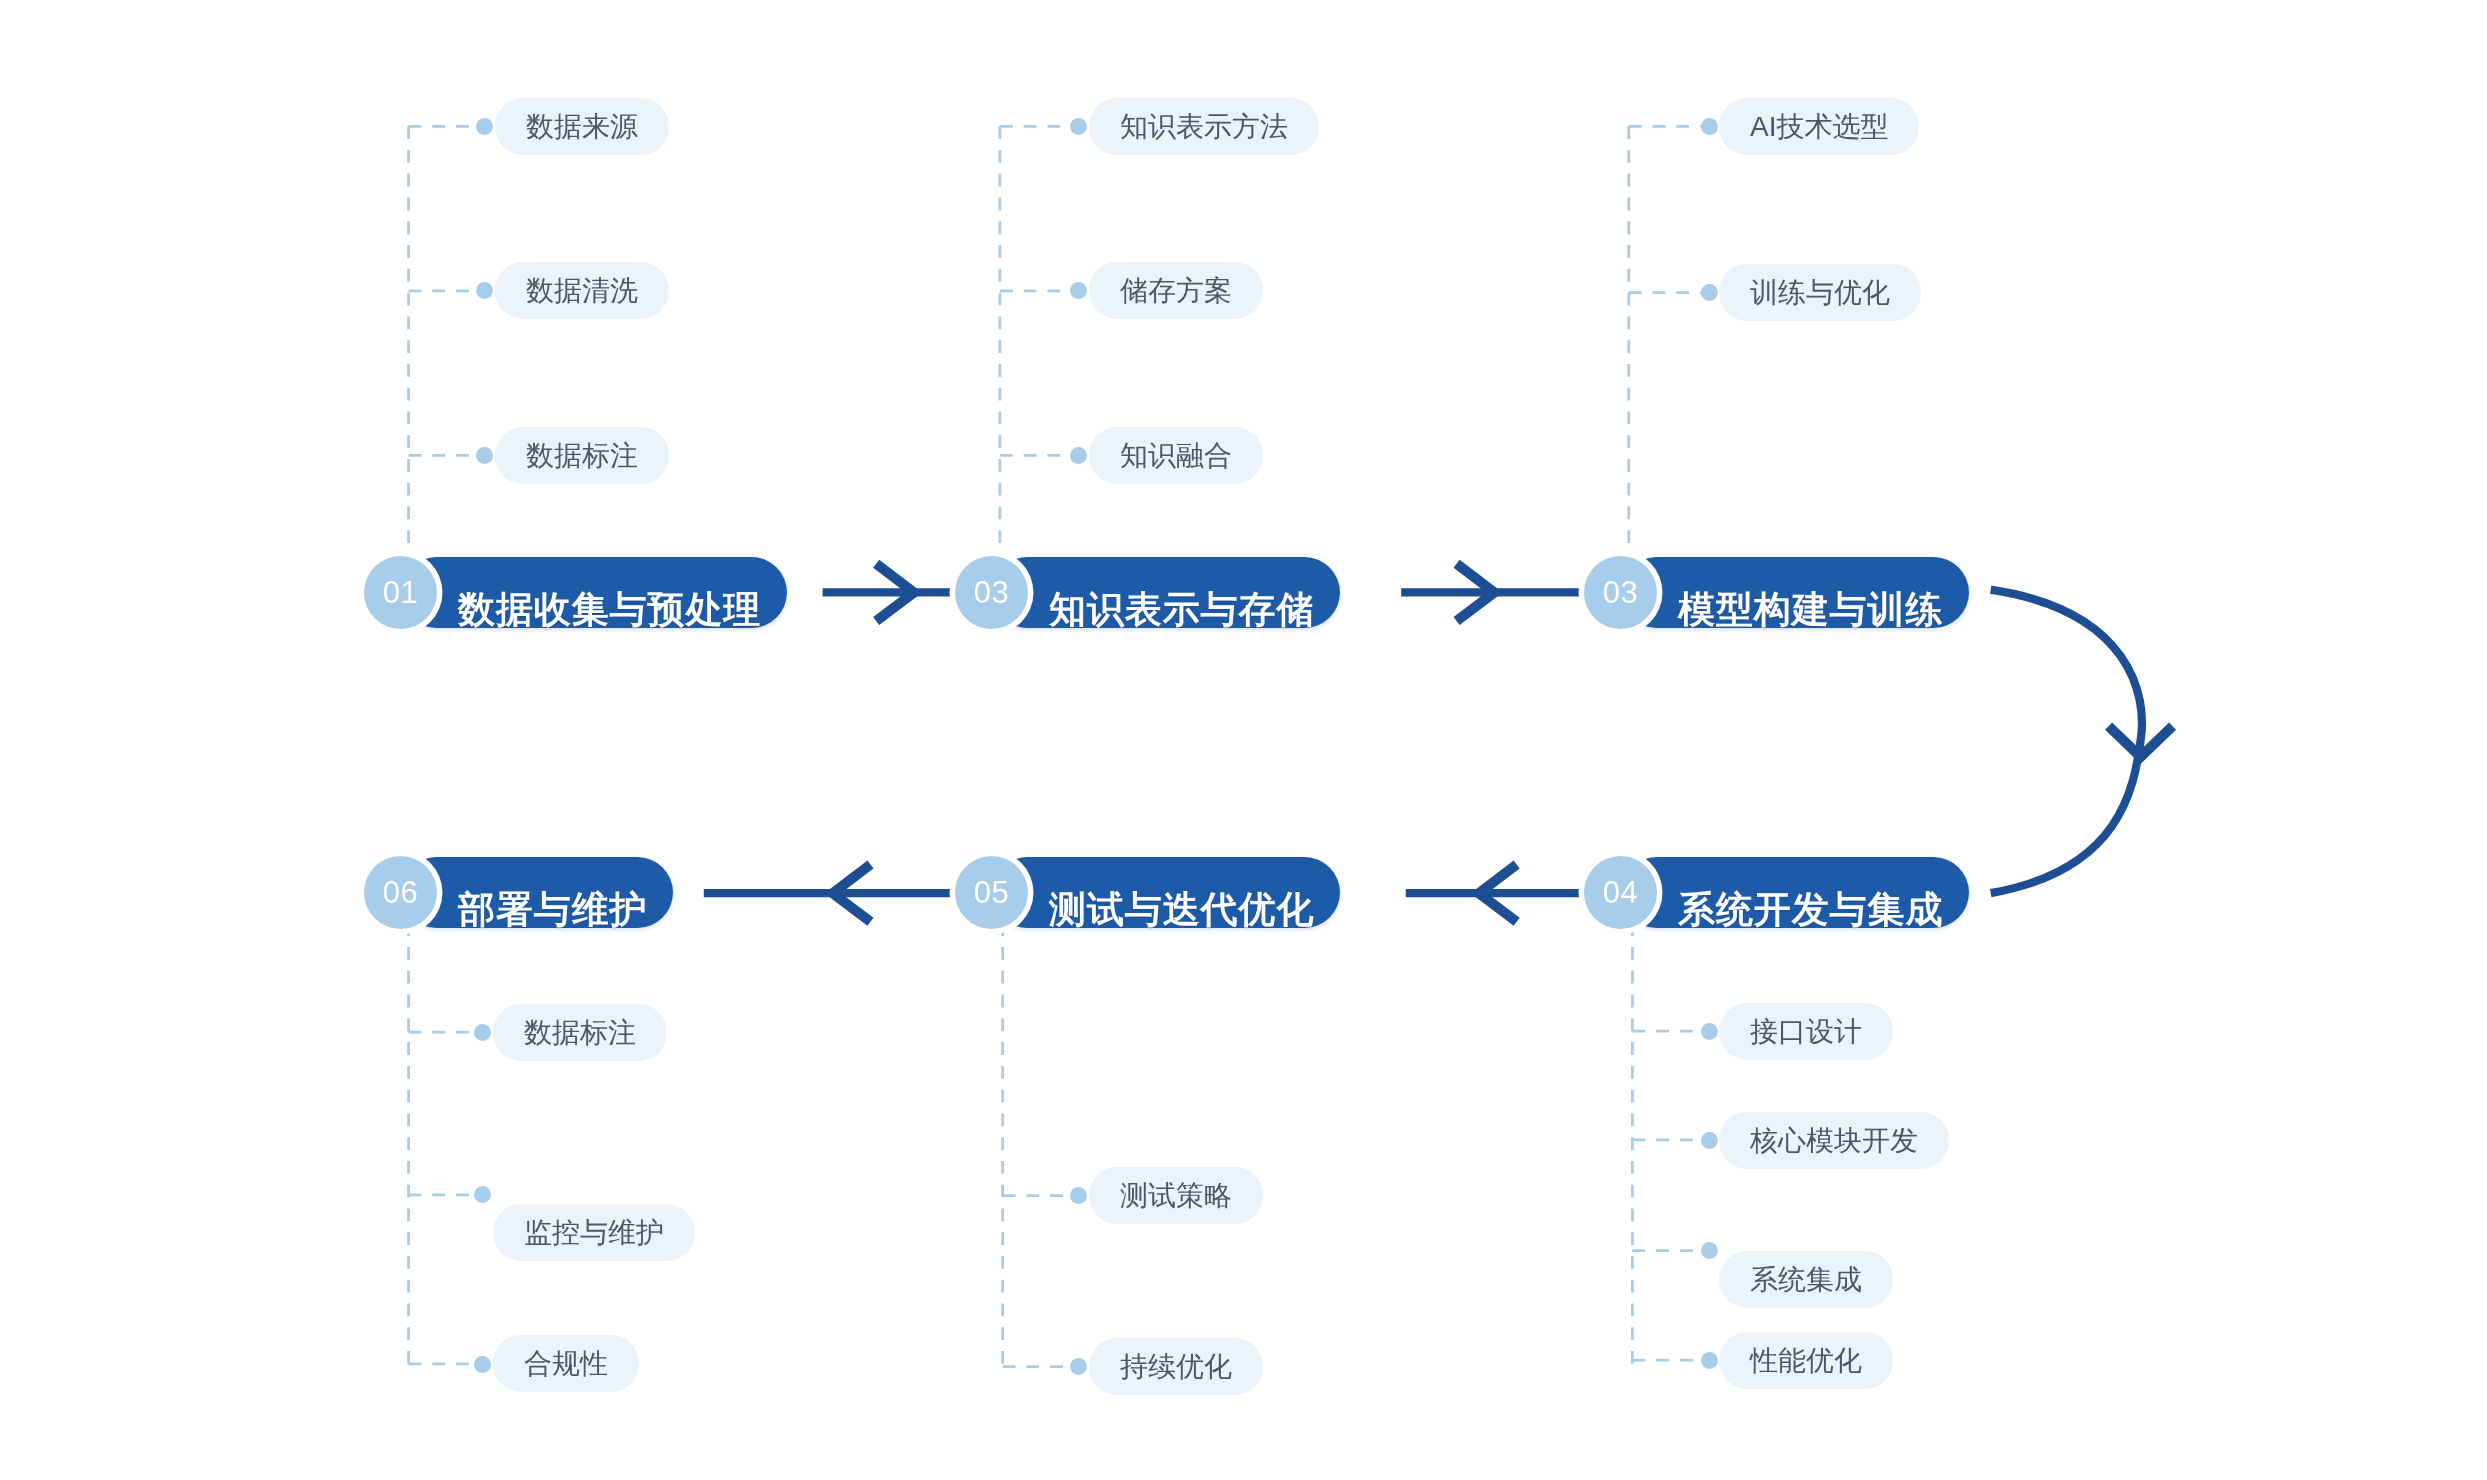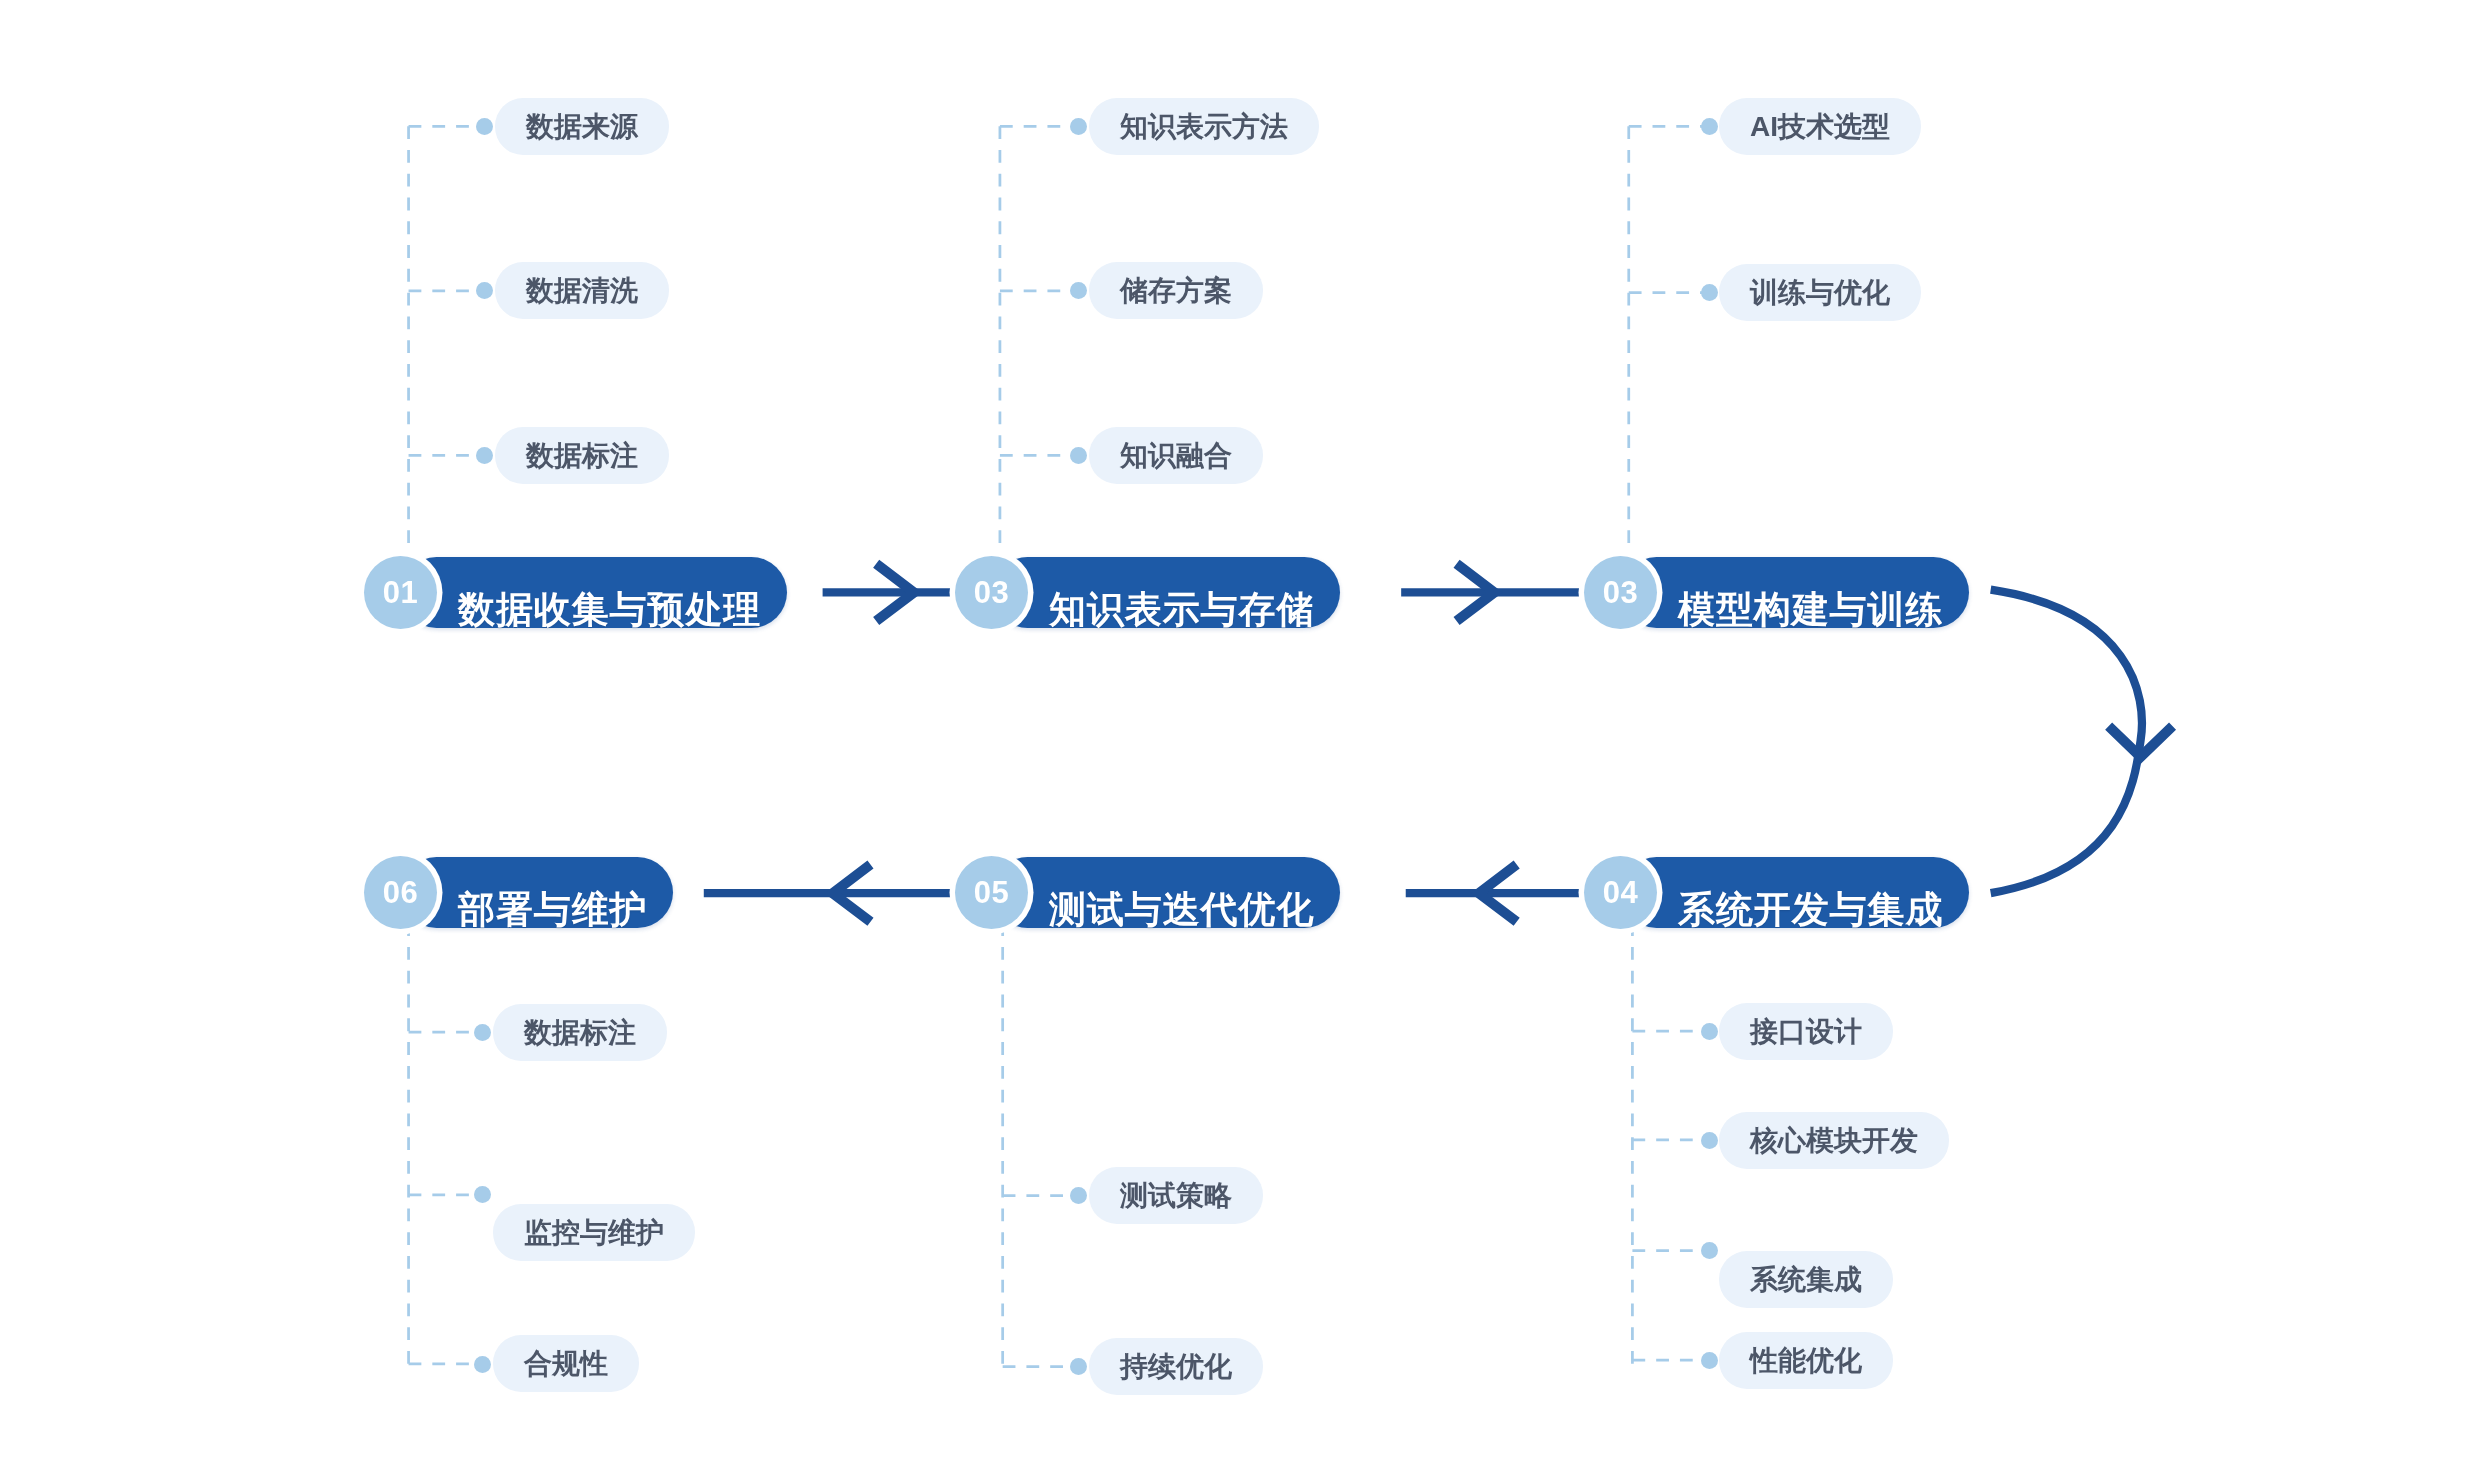--- a/index.html
+++ b/index.html
@@ -38,38 +38,38 @@
     white-space:nowrap;
     line-height:1;
     text-shadow:0 0.9px 1.8px rgba(0,0,0,.12);
   }
   .node .badge{
     position:absolute;left:0;top:-0.9px;
     width:73px;height:73px;border-radius:50%;
     background:#a6cce9;
     display:flex;align-items:center;justify-content:center;
     color:#ffffff;
-    font-size:31px;font-weight:700;
+    font-size:31px;font-weight:400;
     letter-spacing:0.5px;
     z-index:3;
     box-shadow:0 0 0 5.5px #ffffff;
   }
 
   
   .subitem{
     position:absolute;
     height:57px;
     display:flex;align-items:center;justify-content:center;
     background:#eaf2fb;
     border-radius:28px;
     padding:0 31px;
     box-sizing:border-box;
     color:#4c5668;
     font-size:28px;
-    font-weight:700;
+    font-weight:400;
     white-space:nowrap;
     z-index:5;
   }
   .dot{
     position:absolute;
     width:17.4px;height:17.4px;border-radius:50%;
     background:#a6cce9;
     z-index:6;
   }
 </style>

